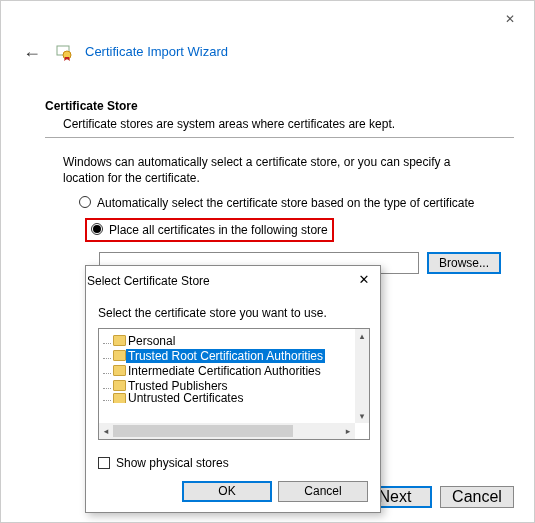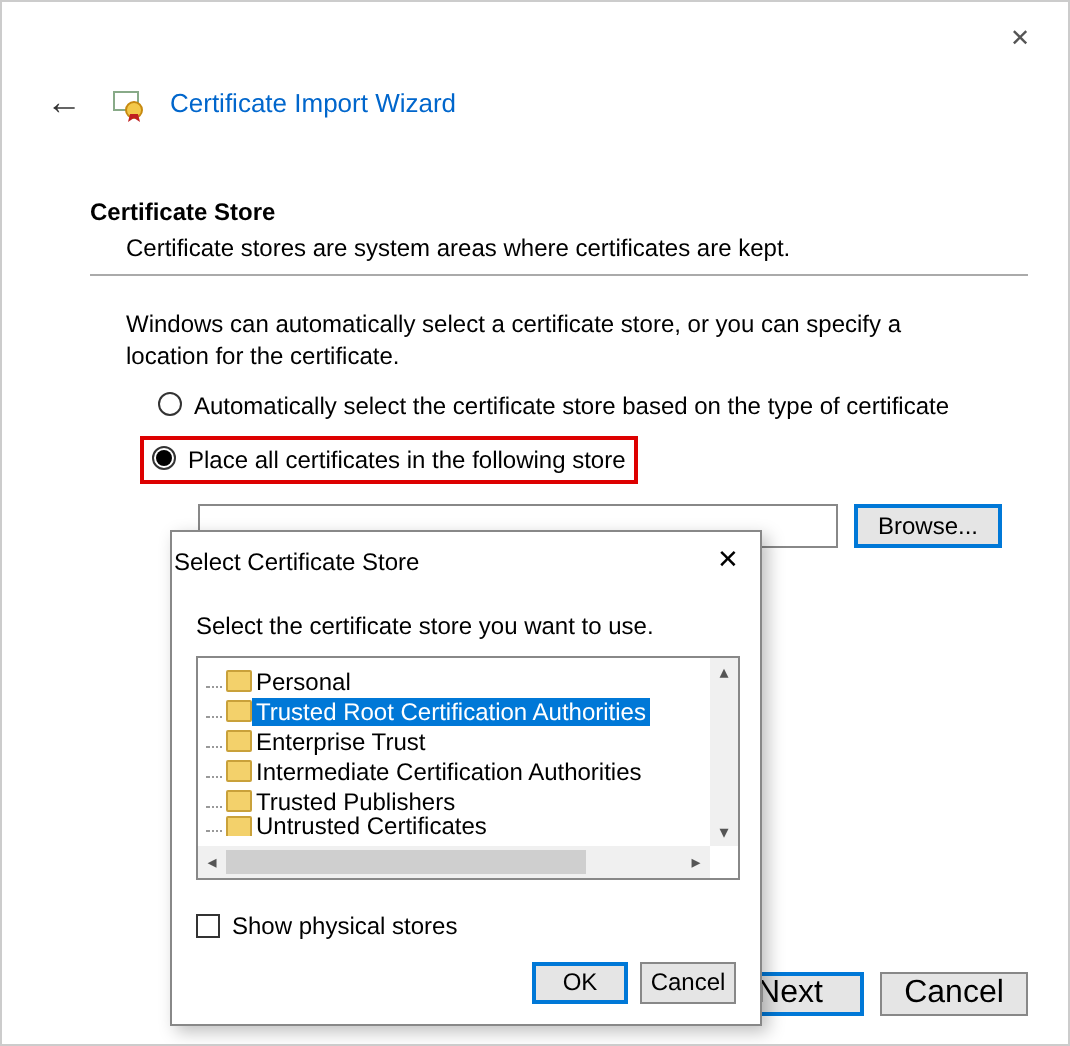--- a/index.html
+++ b/index.html
@@ -9,21 +9,21 @@
   .header { position: absolute; top: 40px; left: 20px; display: flex; align-items: center; gap: 12px; }
   .back-arrow { font-size: 18px; color: #333; width: 22px; text-align: center; }
   .cert-icon { width: 18px; height: 18px; }
   .title { color: #0066cc; font-size: 13px; }
   .content { position: absolute; top: 98px; left: 44px; right: 20px; }
   .section-head { font-weight: bold; font-size: 12px; }
   .section-sub { margin: 4px 0 4px 18px; }
   .hr { border: none; border-top: 1px solid #aaa; margin: 6px 0 16px 0; }
   .para { margin-left: 18px; margin-bottom: 10px; max-width: 420px; line-height: 1.35; }
   .radio-row { margin-left: 34px; margin-top: 2px; display: flex; align-items: flex-start; gap: 6px; }
-  .radio-row.highlight { border: 2px solid #d00; padding: 3px 4px; margin-left: 25px; display: inline-flex; }
+  .radio-row.highlight { border: 2px solid #d00; padding: 3px 4px; margin-left: 40px; display: inline-flex; }
   .radio { width: 12px; height: 12px; border: 1px solid #333; border-radius: 50%; display: inline-block; position: relative; }
   .radio.sel::after { content:""; position:absolute; top:1px; left:1px; width:8px; height:8px; background:#000; border-radius:50%; }
   .store-field { margin-left: 54px; margin-top: 10px; display: flex; align-items: center; gap: 8px; }
   .store-input { width: 320px; height: 22px; border: 1px solid #888; background:#fff; }
   .browse-btn { width: 74px; height: 22px; border: 2px solid #0078d7; background:#e5e5e5; font-size:12px; text-align:center; line-height:18px; }
   .footer-btns { position: absolute; bottom: 14px; right: 20px; display: flex; gap: 8px; }
   .btn { min-width: 74px; height: 22px; border: 1px solid #888; background:#e5e5e5; text-align:center; line-height:20px; font-size:16px; }
   .btn.primary { border: 2px solid #0078d7; line-height:18px; }
 
   
@@ -39,21 +39,21 @@
   .tree-row.sel .label { background:#0078d7; color:#fff; }
   .tree-row.cut .label { overflow:hidden; }
   .tree-scroll-v { position:absolute; top:0; right:0; width:14px; height:94px; background:#f0f0f0; display:flex; flex-direction:column; justify-content:space-between; align-items:center; }
   .tree-scroll-v .arrow { font-size:9px; color:#555; height:14px; line-height:14px; }
   .tree-scroll-h { position:absolute; bottom:0; left:0; right:14px; height:16px; background:#f0f0f0; display:flex; align-items:center; }
   .tree-scroll-h .arrow { width:14px; text-align:center; font-size:9px; color:#555; }
   .tree-scroll-h .thumb { height:12px; background:#cfcfcf; width:180px; margin-left:0; }
   .checkbox-row { position:absolute; top:190px; left:12px; display:flex; align-items:center; gap:6px; }
   .checkbox { width:12px; height:12px; border:1px solid #333; display:inline-block; }
   .popup-btns { position:absolute; bottom:10px; right:12px; display:flex; gap:6px; }
-  .popup-btn { width:48px; height:21px; border:1px solid #888; background:#e5e5e5; text-align:center; line-height:19px; font-size:12px; }
+  .popup-btn { width:90px; height:21px; border:1px solid #888; background:#e5e5e5; text-align:center; line-height:19px; font-size:12px; }
   .popup-btn.primary { border:2px solid #0078d7; line-height:17px; }
   .dotted { display:inline-block; width:8px; border-bottom:1px dotted #999; margin-right:2px; height:6px; }
 </style>
 </head>
 <body>
 
 <div class="outer">
   <div class="close-x">✕</div>
 
   <div class="header">
@@ -106,25 +106,20 @@
             <span class="label">Personal</span>
           </div>
         <div class="tree-row sel">
             <span class="dotted"></span>
             <span class="folder"></span>
             <span class="label">Trusted Root Certification Authorities</span>
           </div>
         <div class="tree-row">
             <span class="dotted"></span>
             <span class="folder"></span>
-            <span class="label">Enterprise Trust</span>
-          </div>
-        <div class="tree-row">
-            <span class="dotted"></span>
-            <span class="folder"></span>
             <span class="label">Intermediate Certification Authorities</span>
           </div>
         <div class="tree-row">
             <span class="dotted"></span>
             <span class="folder"></span>
             <span class="label">Trusted Publishers</span>
           </div>
         <div class="tree-row cut" style="height:10px; overflow:hidden;">
             <span class="dotted"></span>
             <span class="folder"></span>

